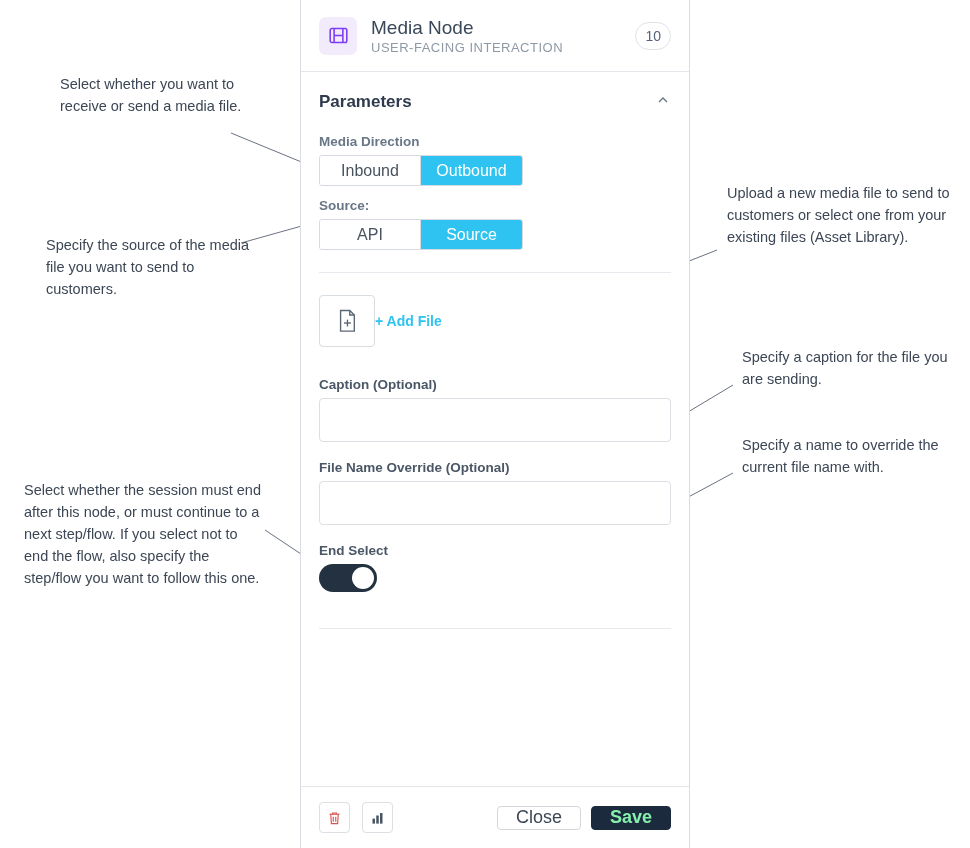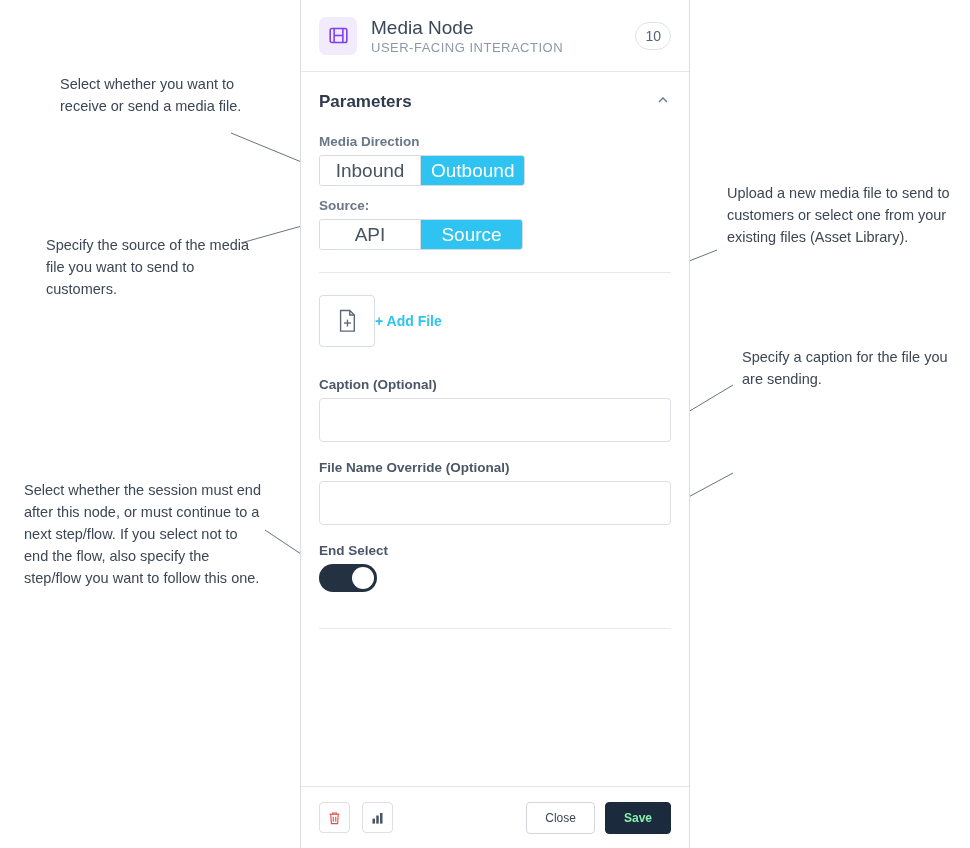--- a/index.html
+++ b/index.html
@@ -121,21 +121,21 @@
     border: 1px solid #d6dbe1;
     border-radius: 3px;
     overflow: hidden;
     height: 31px;
   }
   .toggle-opt {
     min-width: 101px;
     display: flex;
     align-items: center;
     justify-content: center;
-    font-size: 19px;
+    font-size: 16px;
     color: #47535f;
     background: #ffffff;
     padding: 0 10px;
     cursor: pointer;
     border-right: 1px solid #d6dbe1;
   }
   .toggle-opt:last-child { border-right: none; }
   .toggle-opt.active {
     background: #2ec3f0;
     color: #ffffff;
@@ -216,23 +216,23 @@
     border-radius: 4px;
     display: flex;
     align-items: center;
     justify-content: center;
     background: #fff;
     cursor: pointer;
     margin-right: 12px;
   }
   .footer-spacer { flex: 1 1 auto; }
   .btn {
-    height: 32px;
+    height: 24px;
     border-radius: 4px;
-    font-size: 12px;
+    font-size: 18px;
     padding: 0 18px;
     display: flex;
     align-items: center;
     justify-content: center;
     cursor: pointer;
   }
   .btn-close {
     border: 1px solid #d3d7dc;
     background: #fff;
     color: #3c4654;
@@ -276,20 +276,21 @@
   </svg>
 
   <div class="ann" style="left:60px; top:73px; width:215px;">Select whether you want to receive or send a media file.</div>
 
   <div class="ann" style="left:46px; top:234px; width:210px;">Specify the source of the media file you want to send to customers.</div>
 
   <div class="ann" style="left:742px; top:346px; width:215px;">Specify a caption for the file you are sending.</div>
 
   <div class="ann" style="left:727px; top:182px; width:225px;">Upload a new media file to send to customers or select one from your existing files (Asset Library).</div>
 
+  <div class="ann" style="left:742px; top:434px; width:200px;">Specify a name to override the current file name with.</div>
 
   <div class="ann" style="left:24px; top:479px; width:240px;">Select whether the session must end after this node, or must continue to a next step/flow. If you select not to end the flow, also specify the step/flow you want to follow this one.</div>
 
   <div class="panel">
 
     <div class="panel-header">
       <div class="node-icon">
         <svg width="21" height="21" viewBox="0 0 24 24" fill="none" stroke="#7e3ff2" stroke-width="1.8">
           <rect x="2.5" y="4" width="19" height="16" rx="2"></rect>
           <line x1="7" y1="4" x2="7" y2="20"></line>

